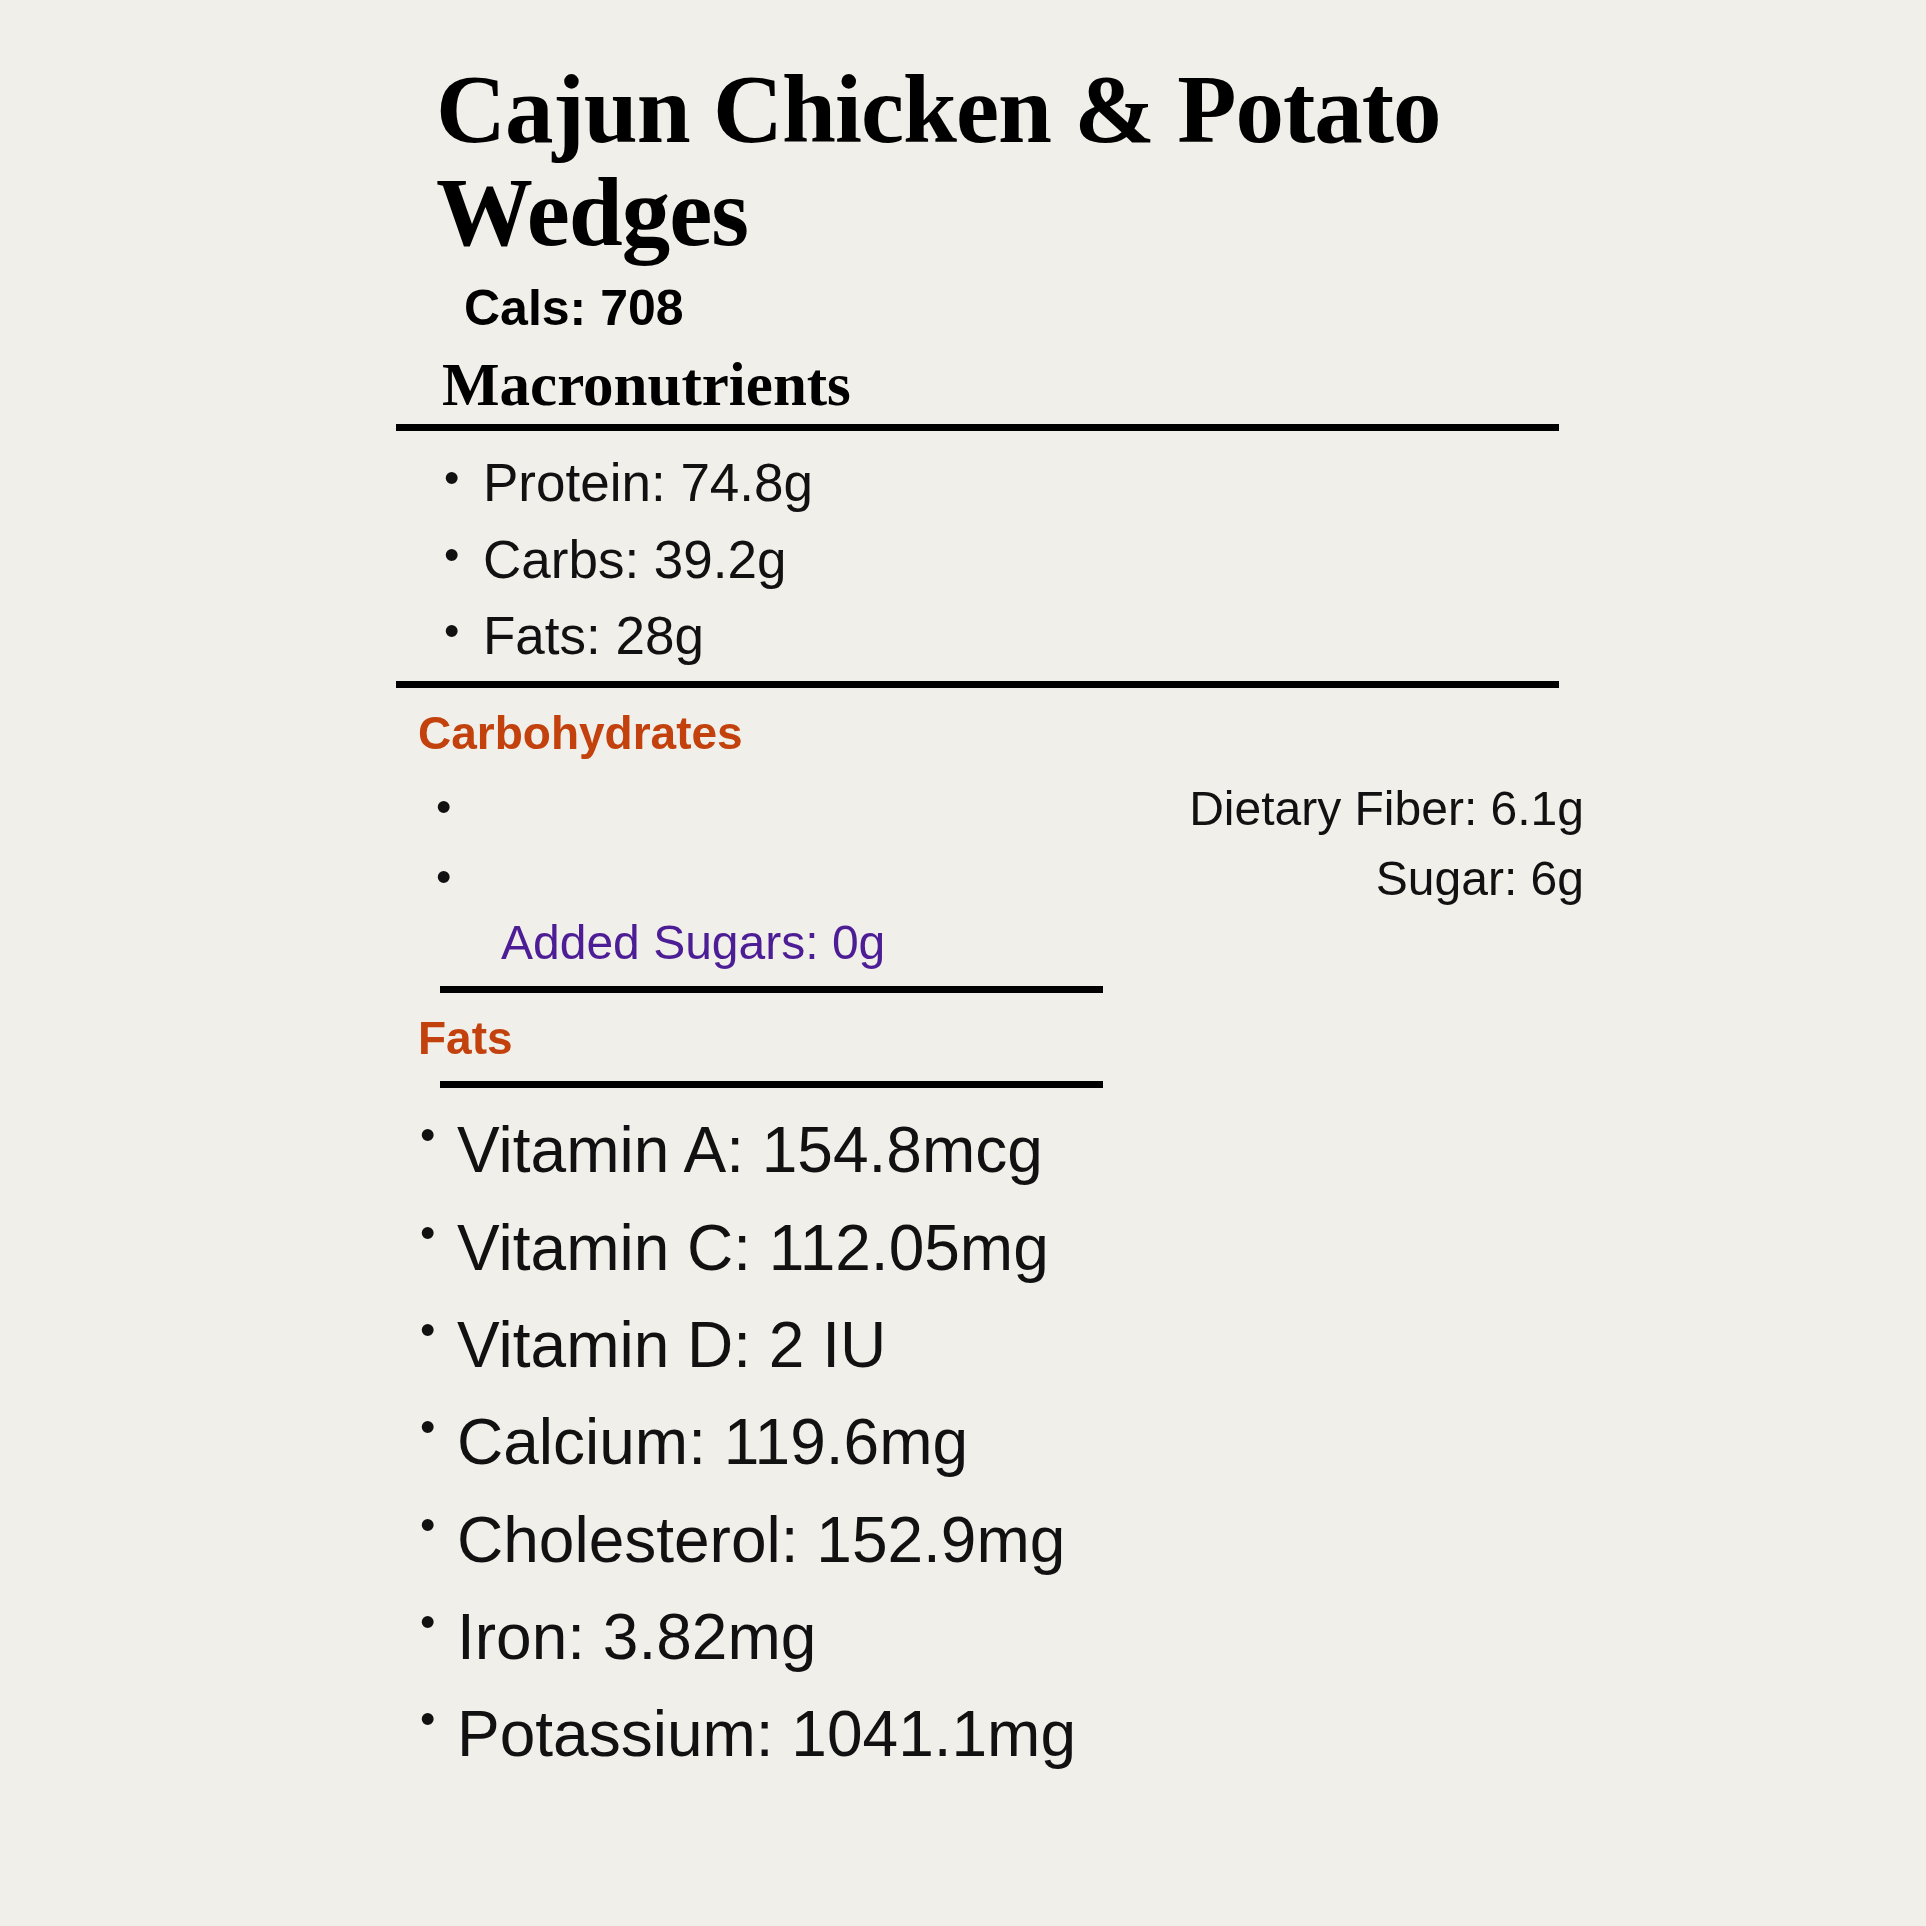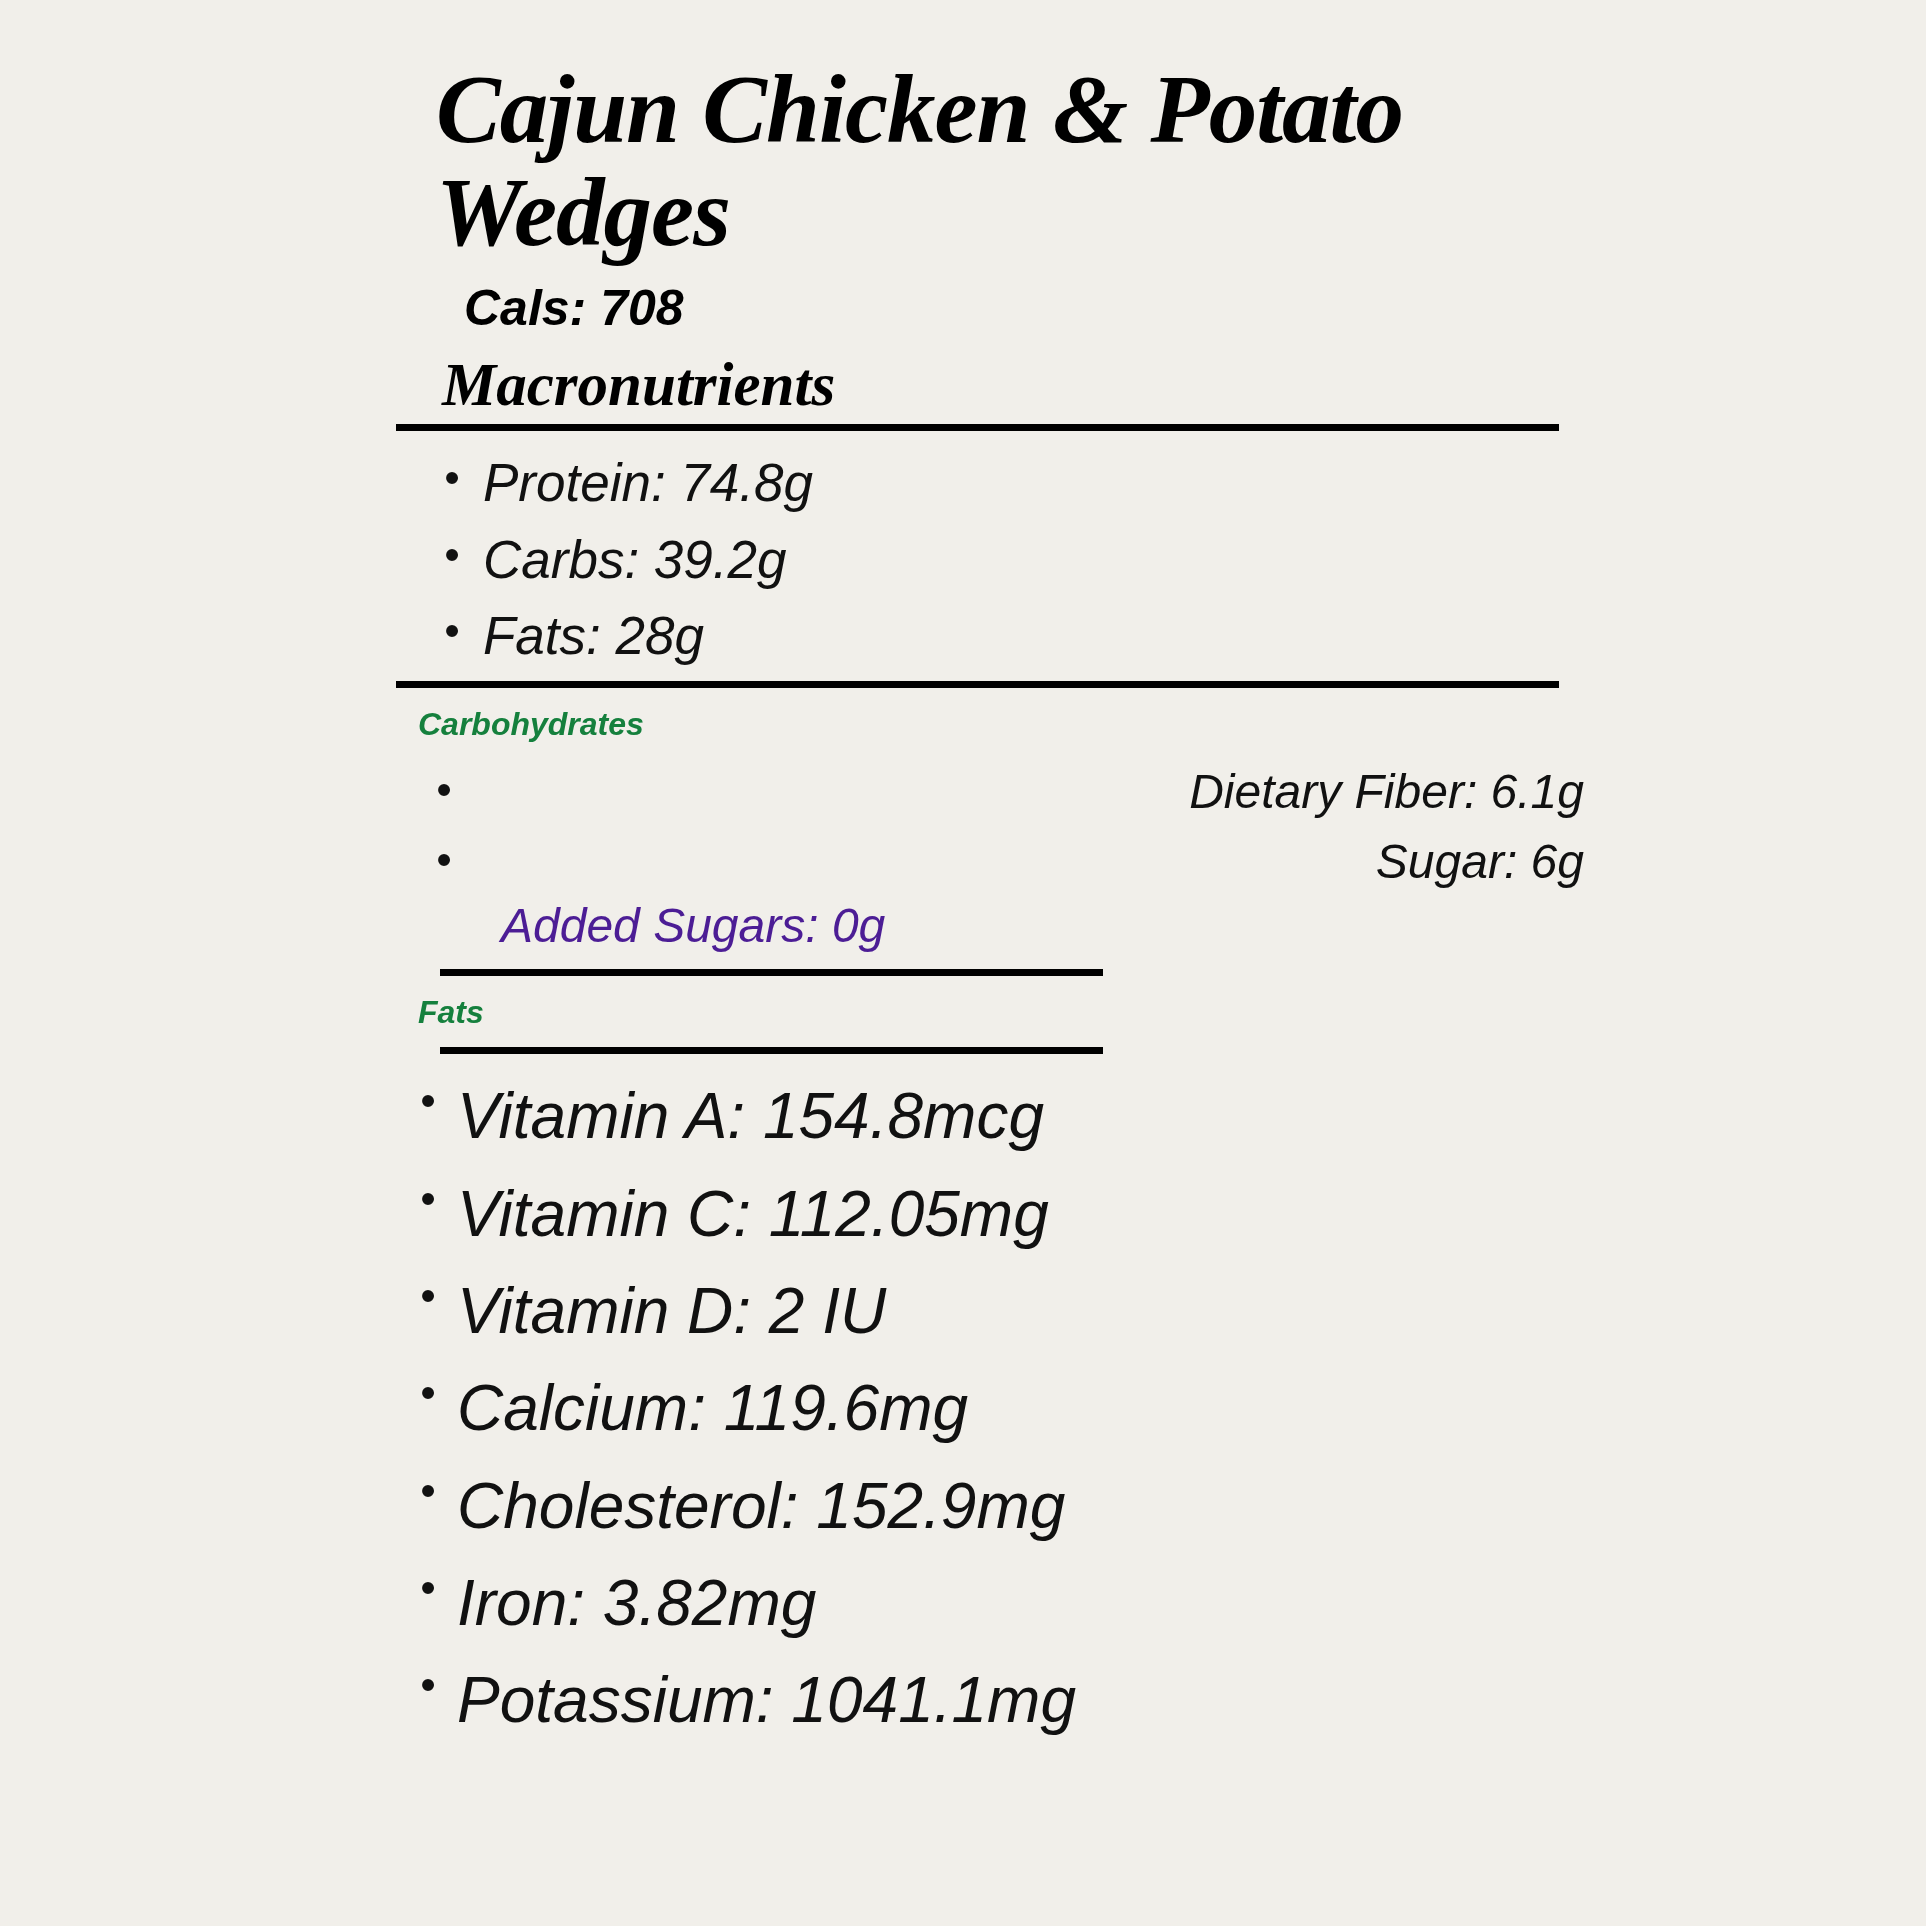--- a/index.html
+++ b/index.html
@@ -13,21 +13,20 @@
     font-family: "Liberation Sans", sans-serif;
     color: #0d0d0d;
     overflow: hidden;
   }
   .page {
     position: relative;
     width: 1899px;
     height: 1927px;
     box-sizing: border-box;
     padding: 59px 12px 0 0;
-    font-style: italic;
   }
   .content {
     margin-left: 396px;
     width: 1188px;
   }
   .title {
     font-family: "Liberation Serif", serif;
     font-weight: bold;
     font-size: 97px;
     line-height: 1.06;
@@ -82,23 +81,23 @@
   ul.macro li {
     font-size: 53px;
     padding-left: 87px;
     line-height: 1.45;
   }
   ul.macro li::before {
     left: 48px;
   }
   .sub-head {
     font-weight: bold;
-    font-size: 32px;
+    font-size: 46px;
     margin: 18px 0 0 22px;
-    color: #15803d;
+    color: #c2410c;
   }
   ul.micro li {
     font-size: 48px;
     line-height: 1.45;
     padding-left: 77px;
     text-align: right;
   }
   ul.micro li::before {
     left: 40px;
   }

